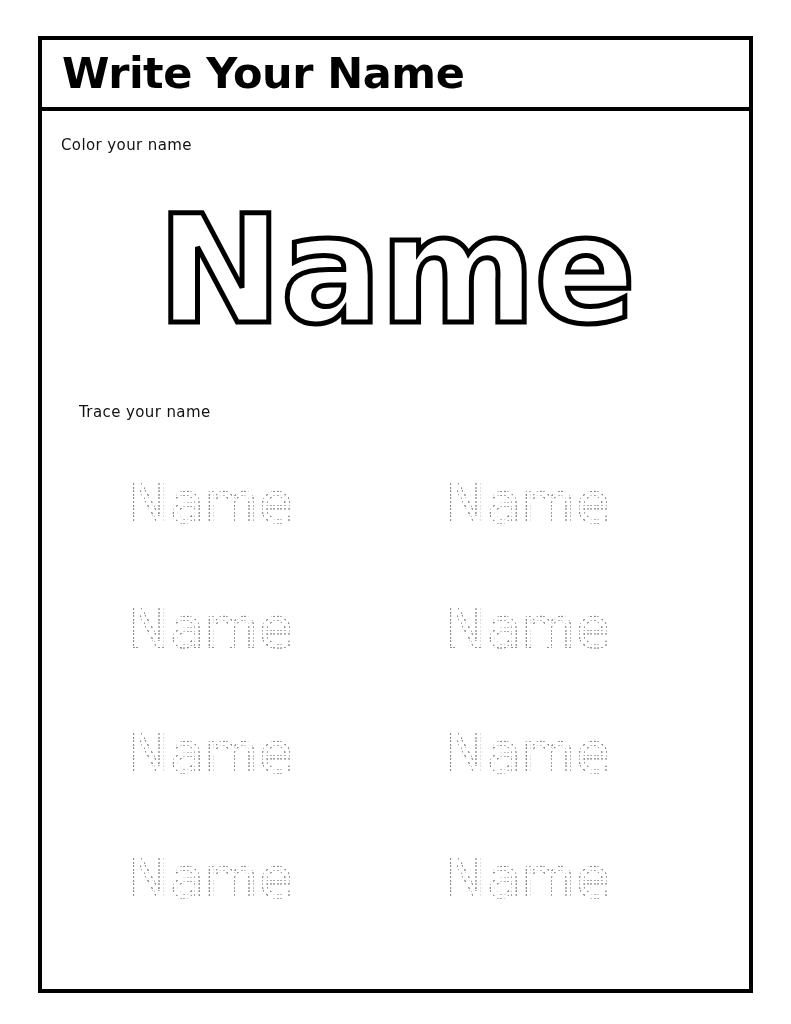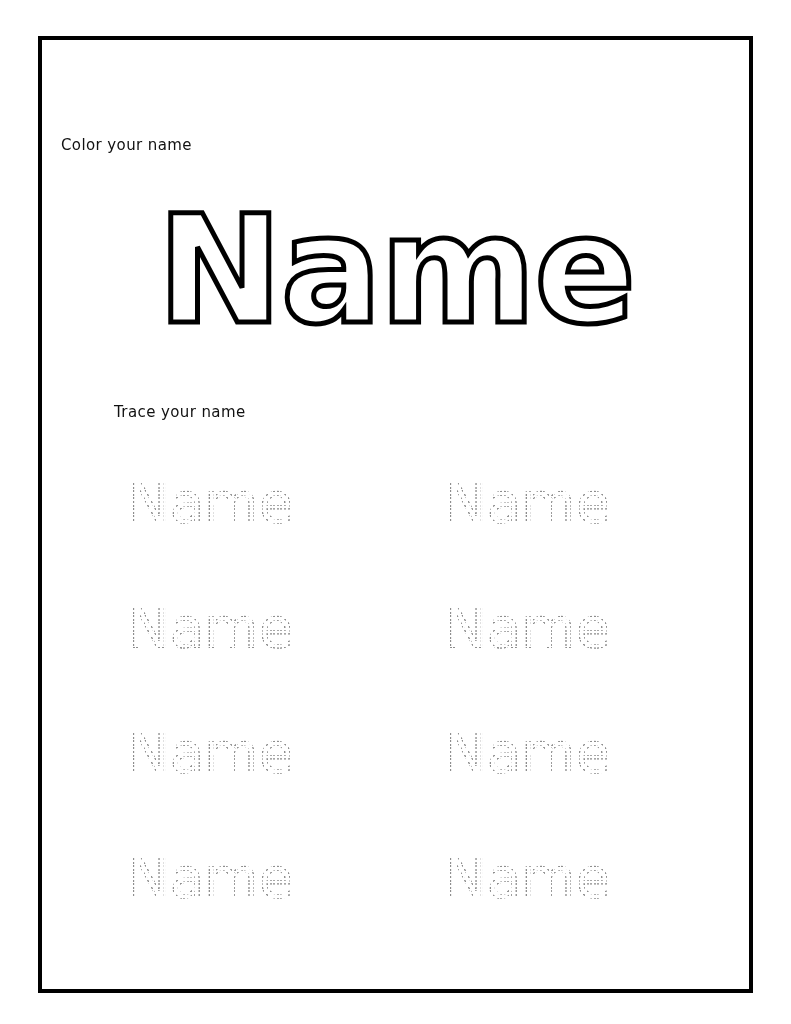--- a/index.html
+++ b/index.html
@@ -66,21 +66,20 @@
     letter-spacing: 0.4px;
     white-space: nowrap;
   }
   .label-color {
     left: 19px;
     top: 96px;
   }
   .label-trace {
     left: 37px;
     top: 363px;
-    margin-left: 35px;
   }
 
   
   .color-name-area {
     position: absolute;
     left: 0;
     top: 135px;
     width: 100%;
     height: 190px;
     display: flex;
@@ -143,20 +142,23 @@
       repeating-linear-gradient(90deg, rgba(255,255,255,0) 0px, rgba(255,255,255,0) 2.1px, #ffffff 2.1px, #ffffff 3.6px),
       repeating-linear-gradient(0deg, rgba(255,255,255,0) 0px, rgba(255,255,255,0) 2.1px, #ffffff 2.1px, #ffffff 3.6px);
   }
 </style>
 </head>
 <body>
 
 <div class="page">
   <div class="worksheet-frame">
 
+    <div class="title-bar">
+      <div class="worksheet-title">Write Your Name</div>
+    </div>
 
     <div class="section-label label-color">Color your name</div>
 
     <div class="color-name-area">
       <div class="outline-name">Name</div>
     </div>
 
     <div class="section-label label-trace">Trace your name</div>
 
     <div class="trace-grid">

